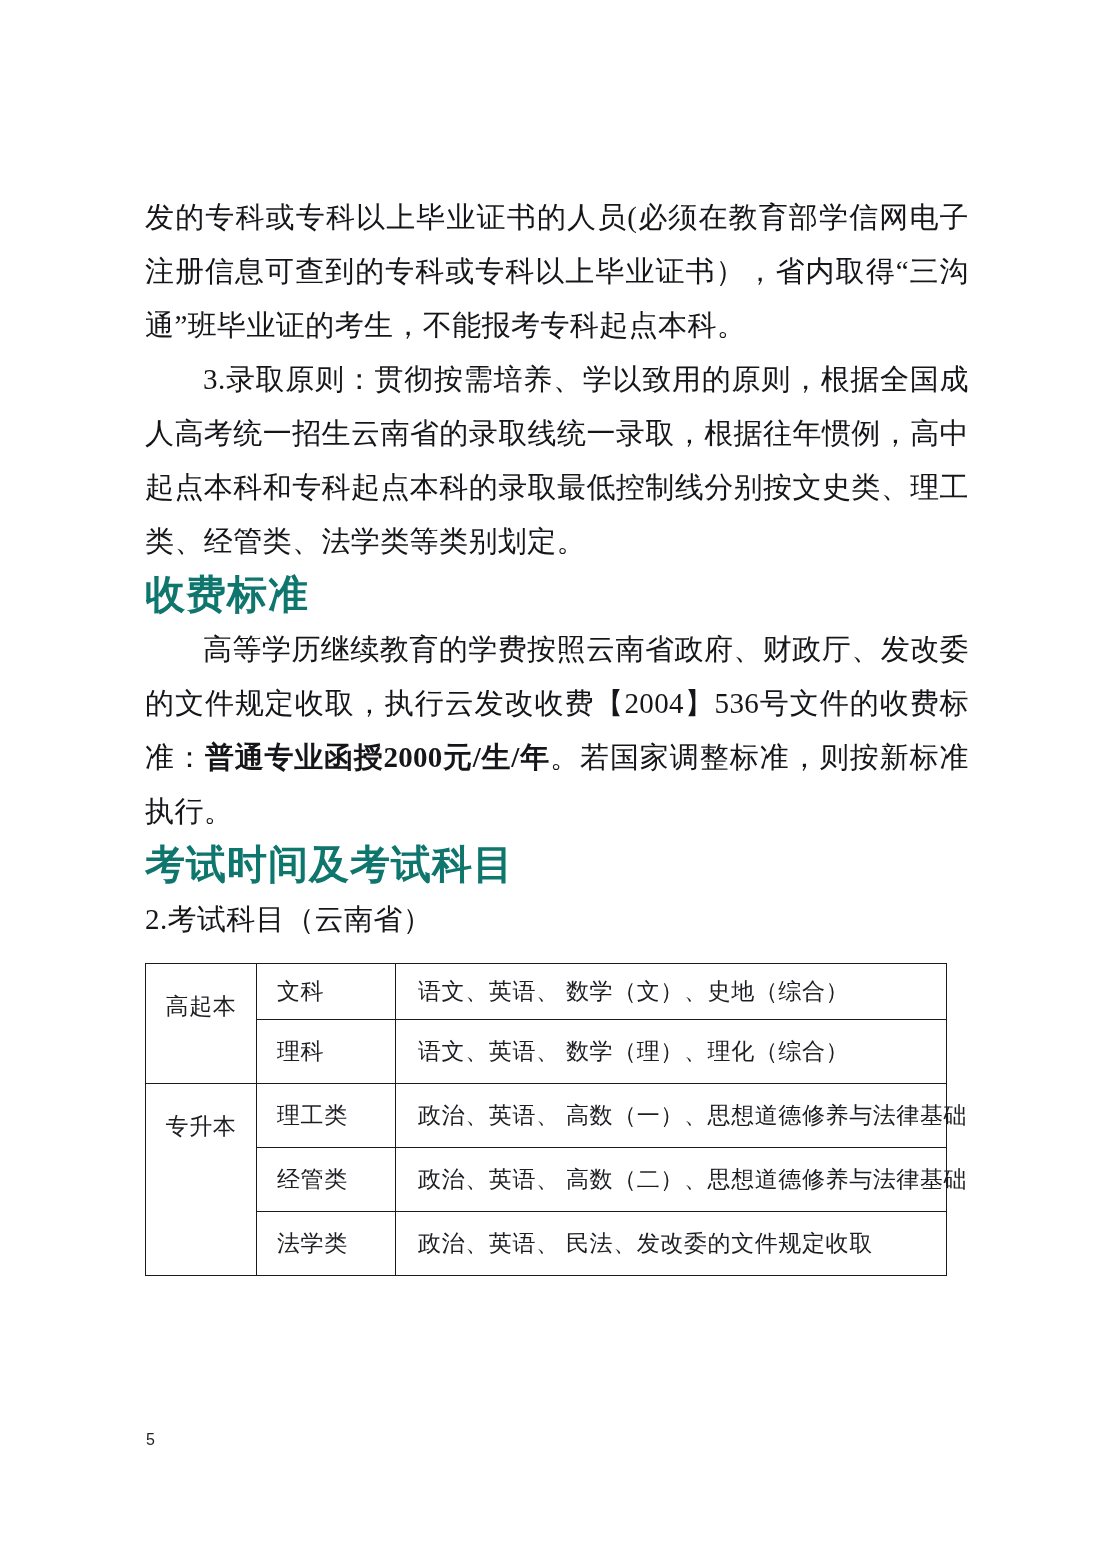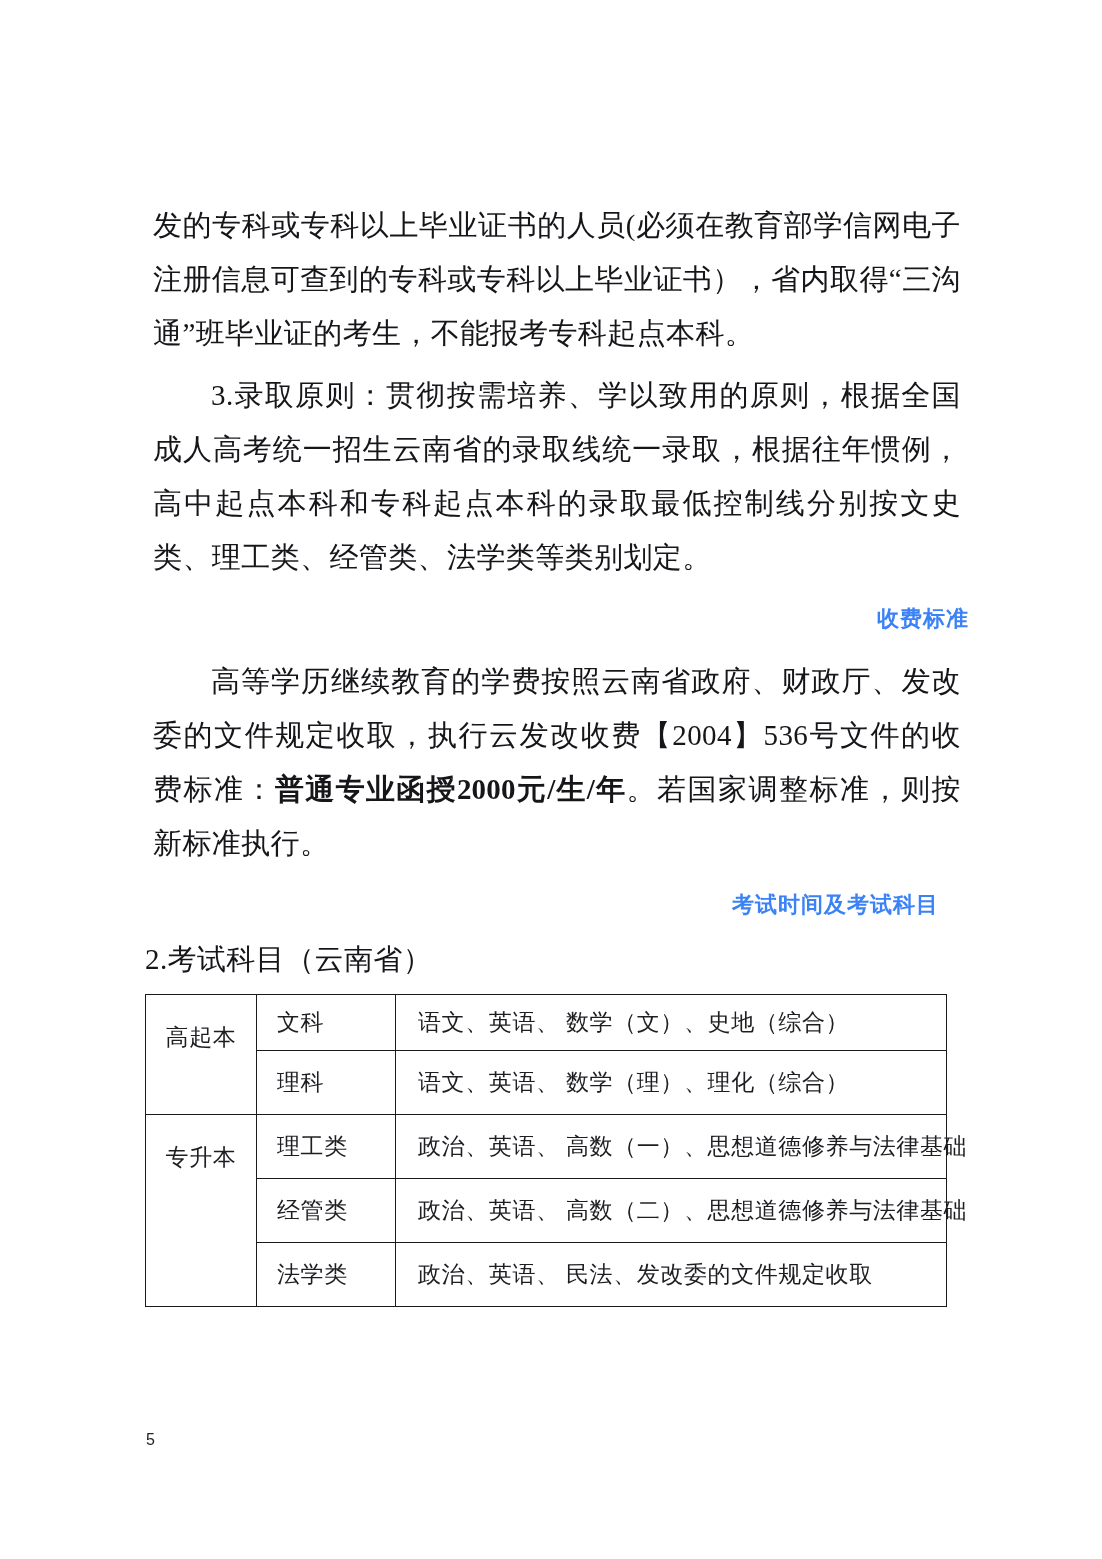--- a/index.html
+++ b/index.html
@@ -25,40 +25,40 @@
     width: 824px;
   }
 
   
   .para {
     font-size: 29px;
     line-height: 54px;
     text-align: justify;
     text-justify: inter-ideograph;
     letter-spacing: 0.4px;
-    margin: 8px;
+    margin: 0;
     color: #16161a;
   }
   .para.indent {
     text-indent: 58px;
   }
   .para .bold {
     font-weight: bold;
     letter-spacing: 0.2px;
   }
 
   
   .heading {
-    font-size: 22px;
+    font-size: 40px;
     font-weight: bold;
     line-height: 54px;
-    text-align: right;
+    text-align: left;
     margin: 0;
     letter-spacing: 1px;
-    color: #3b82f6;
+    color: #0f766e;
   }
   .heading.h-fee {
     padding-right: 0px;
   }
   .heading.h-exam {
     padding-right: 30px;
   }
 
   
   .listline {
@@ -67,21 +67,21 @@
     margin: 0;
     text-align: left;
     letter-spacing: 0.4px;
     color: #16161a;
   }
 
   
   .subject-table {
     border-collapse: collapse;
     width: 802px;
-    margin-top: 8px;
+    margin-top: 17px;
     table-layout: fixed;
   }
   .subject-table td {
     border: 1px solid #1b1b1b;
     font-size: 23px;
     line-height: 30px;
     padding: 0 0 0 18px;
     color: #1d1d22;
     height: 55px;
     vertical-align: middle;

